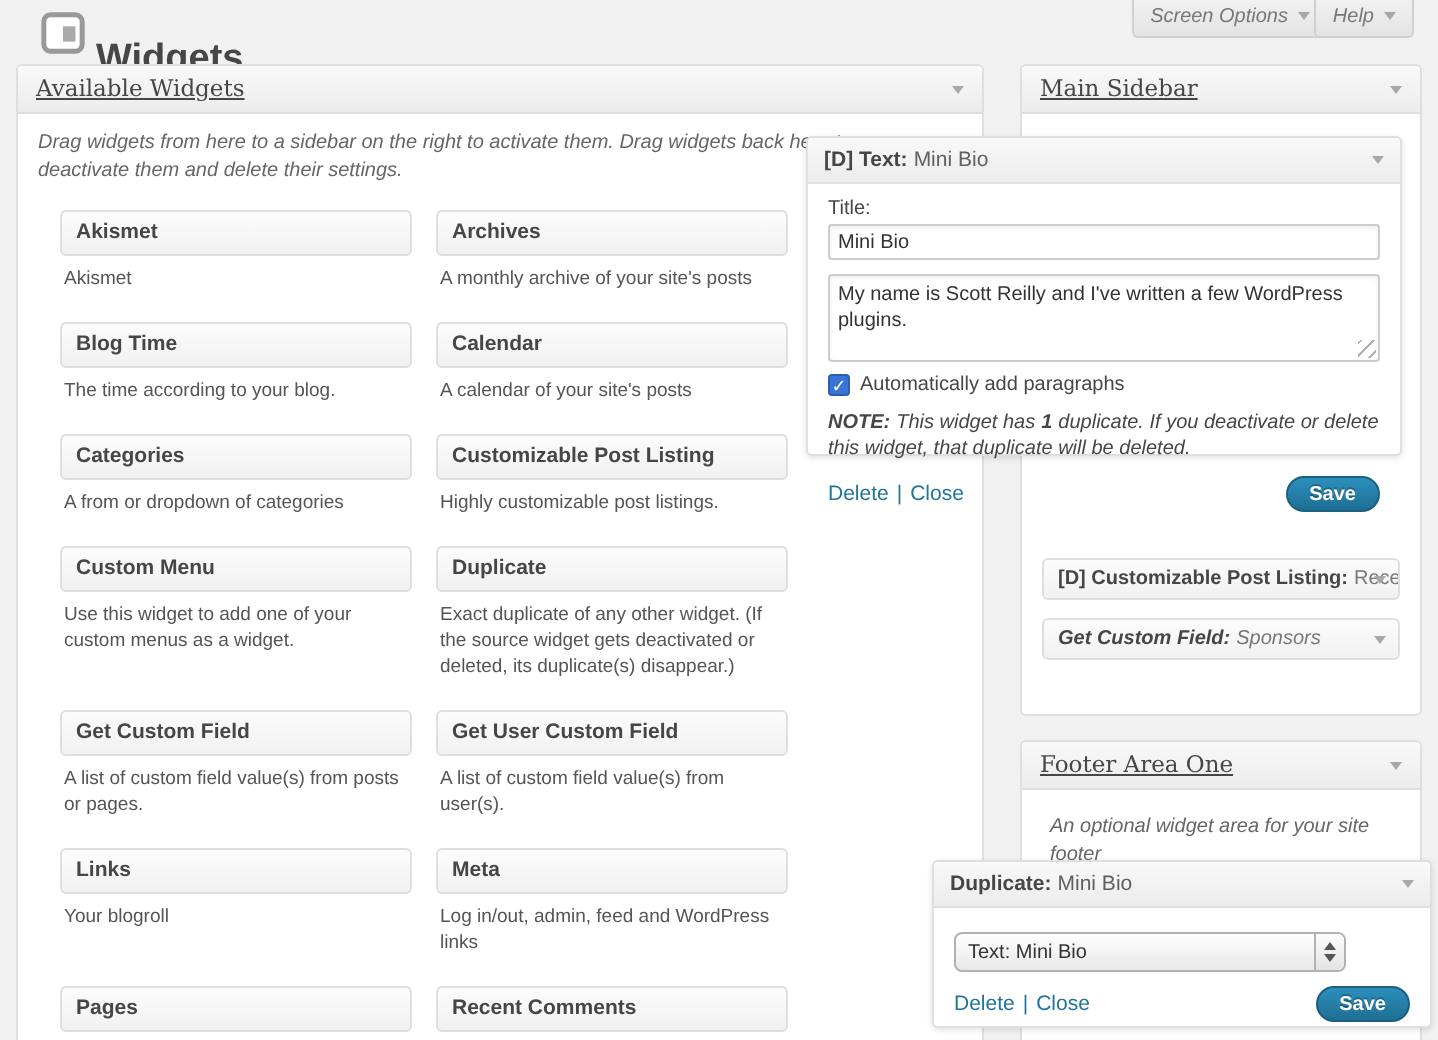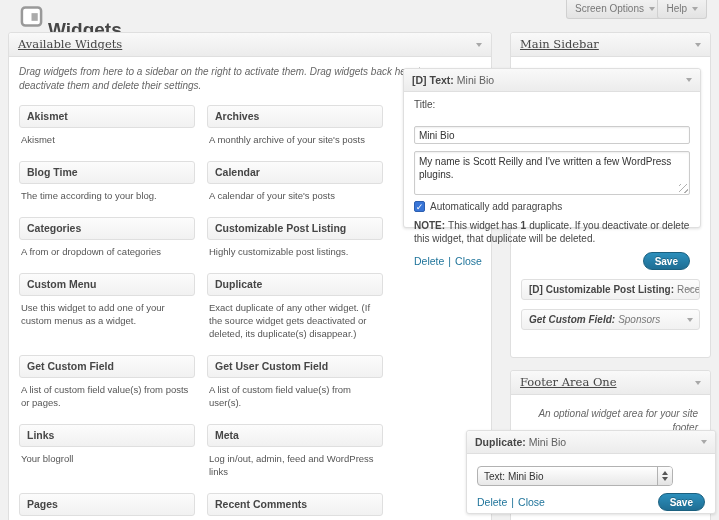--- a/index.html
+++ b/index.html
@@ -10,21 +10,21 @@
     font-family:"Liberation Sans", sans-serif;
     color:#464646; font-size:10px;
   }
   
   .page-title { position:absolute; left:48px; top:7px; font-size:19px; color:#464646;margin-top:12px; }
   .title-icon { position:absolute; left:20px; top:5px; width:23px; height:23px; }
   .meta-tab {
     position:absolute; top:0; height:19px; line-height:18px;
     background:linear-gradient(#f1f1f1,#e3e3e3);
     border:1px solid #d0d0d0; border-top:none; border-radius:0 0 3px 3px;
-    color:#777; font-size:10px; padding:0 8px; cursor:pointer;
+    color:#777; font-size:10px; padding:0 8px; cursor:pointer;font-style:italic;
   }
   .tab-screen-options { right:55px; }
   .tab-help { right:12px; }
   .chev { display:inline-block; width:0; height:0; border-left:3.5px solid transparent;
     border-right:3.5px solid transparent; border-top:4px solid #a8a8a8; margin-left:5px; vertical-align:middle; }
   
   .panel { position:absolute; background:#fff; border:1px solid #dfdfdf; border-radius:3px; }
   .panel-head {
     height:24px; line-height:23px; padding:0 9px;
     background:linear-gradient(#f9f9f9,#ececec);
@@ -33,30 +33,30 @@
     position:relative;
     text-decoration:underline;
   }
   .panel-head .chev { position:absolute; right:9px; top:10px; }
   .panel-available { left:8px; top:32px; width:484px; height:560px; }
   .panel-main-sidebar { left:510px; top:32px; width:201px; height:326px; }
   .panel-footer-area { left:510px; top:370px; width:201px; height:210px; }
   .avail-desc { margin:8px 10px 0 10px; width:440px; font-style:italic; color:#666; font-size:10px; line-height:14px; }
   .widget-grid {
     display:grid; grid-template-columns:176px 176px; column-gap:12px; row-gap:15px;
-    margin:12px 0 0 10px; align-items:start;
+    margin:12px 0 0 21px; align-items:start;
   }
   .card-head {
     height:23px; line-height:21px; padding:0 7px;
     background:linear-gradient(#fcfcfc,#f1f1f1);
     border:1px solid #dfdfdf; border-radius:3px;
     font-weight:bold; font-size:10.5px; color:#464646; cursor:move;
   }
   .card-desc { margin:5px 2px 0 2px; color:#555; font-size:9.5px; line-height:13px; }
-  .sb-desc { margin:12px 12px 0 14px; font-style:italic; color:#666; font-size:10px; line-height:14px;text-align:right; }
+  .sb-desc { margin:12px 12px 0 14px; font-style:italic; color:#666; font-size:10px; line-height:14px; }
   
   .mini-widget {
     position:absolute; left:10px; right:10px; height:21px; line-height:19px;
     background:linear-gradient(#fcfcfc,#f1f1f1);
     border:1px solid #dfdfdf; border-radius:3px;
     padding:0 16px 0 7px; font-size:10px; white-space:nowrap; overflow:hidden; cursor:move;
   }
   .mini-widget b { color:#464646; }
   .mini-widget .sub { color:#777; margin-left:3px; }
   .mini-widget .chev { position:absolute; right:6px; top:8px; }
@@ -68,21 +68,21 @@
   .ow-head {
     height:23px; line-height:22px; padding:0 8px;
     background:linear-gradient(#f9f9f9,#ececec);
     border-bottom:1px solid #dfdfdf; border-radius:3px 3px 0 0;
     font-size:10.5px; position:relative; cursor:move;
   }
   .ow-head b { color:#464646; }
   .ow-head .sub { color:#606060; margin-left:3px; }
   .ow-head .chev { position:absolute; right:8px; top:9px; }
   .ow-body { padding:7px 10px 8px 10px; }
-  .field-label { font-size:10px; color:#464646; margin-bottom:16px; }
+  .field-label { font-size:10px; color:#464646; margin-bottom:2px; }
   .text-input {
     width:100%; height:18px; border:1px solid #ccc; border-radius:2px;
     font-family:"Liberation Sans",sans-serif; font-size:10px; color:#333; padding:0 4px;
     box-shadow:inset 0 1px 2px rgba(0,0,0,.07); background:#fff;
   }
   .ta-wrap { position:relative; margin-top:7px; }
   .body-textarea {
     width:100%; height:44px; border:1px solid #ccc; border-radius:2px; resize:none;
     font-family:"Liberation Sans",sans-serif; font-size:10px; color:#333; padding:3px 4px;
     line-height:13px; box-shadow:inset 0 1px 2px rgba(0,0,0,.07); display:block;
@@ -90,21 +90,21 @@
   .resize-grip {
     position:absolute; right:2px; bottom:2px; width:9px; height:9px; pointer-events:none;
     background:repeating-linear-gradient(-45deg, transparent 0 2px, #b0b0b0 2px 3px, transparent 3px 4.5px);
   }
   .check-row { margin-top:6px; font-size:10px; color:#464646; display:flex; align-items:center; }
   .checkbox {
     width:11px; height:11px; border-radius:2px; background:#3875d7; border:1px solid #2d5fb0;
     color:#fff; font-size:9px; line-height:10px; text-align:center; cursor:pointer; flex:0 0 auto;
   }
   .check-row label { margin-left:5px; cursor:pointer; }
-  .note { margin-top:7px; font-size:10px; color:#464646; line-height:13px; }
+  .note { margin-top:7px; font-style:italic; font-size:10px; color:#464646; line-height:13px; }
   .note b { margin-right:3px; }
   .note .nmid { margin-right:3px; }
   .note .ncount { font-weight:bold; margin-right:3px; }
   .actions { margin-top:7px; display:flex; align-items:center; }
   .link { color:#21759b; font-size:10.5px; text-decoration:none; cursor:pointer; }
   .pipe { color:#21759b; margin:0 4px; font-size:10.5px; }
   .save-btn {
     margin-left:auto; background:linear-gradient(#2c8fbc,#1f6e94);
     border:1px solid #1b607f; border-radius:9px; color:#fff; font-weight:bold;
     font-size:10px; padding:2.5px 11px; cursor:pointer; font-family:"Liberation Sans",sans-serif;

